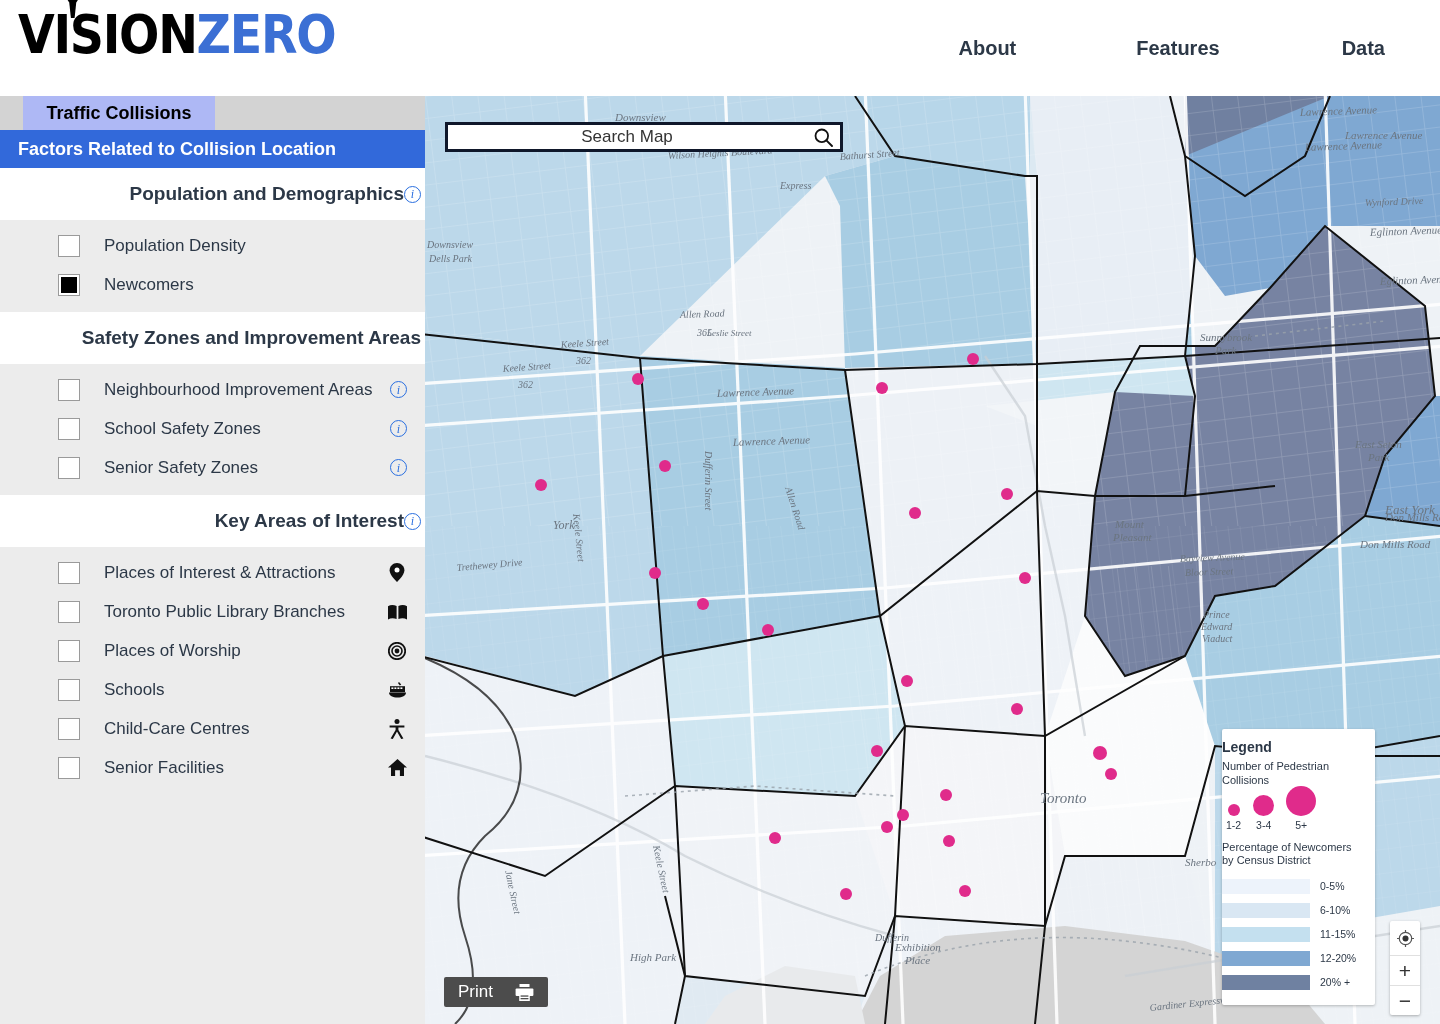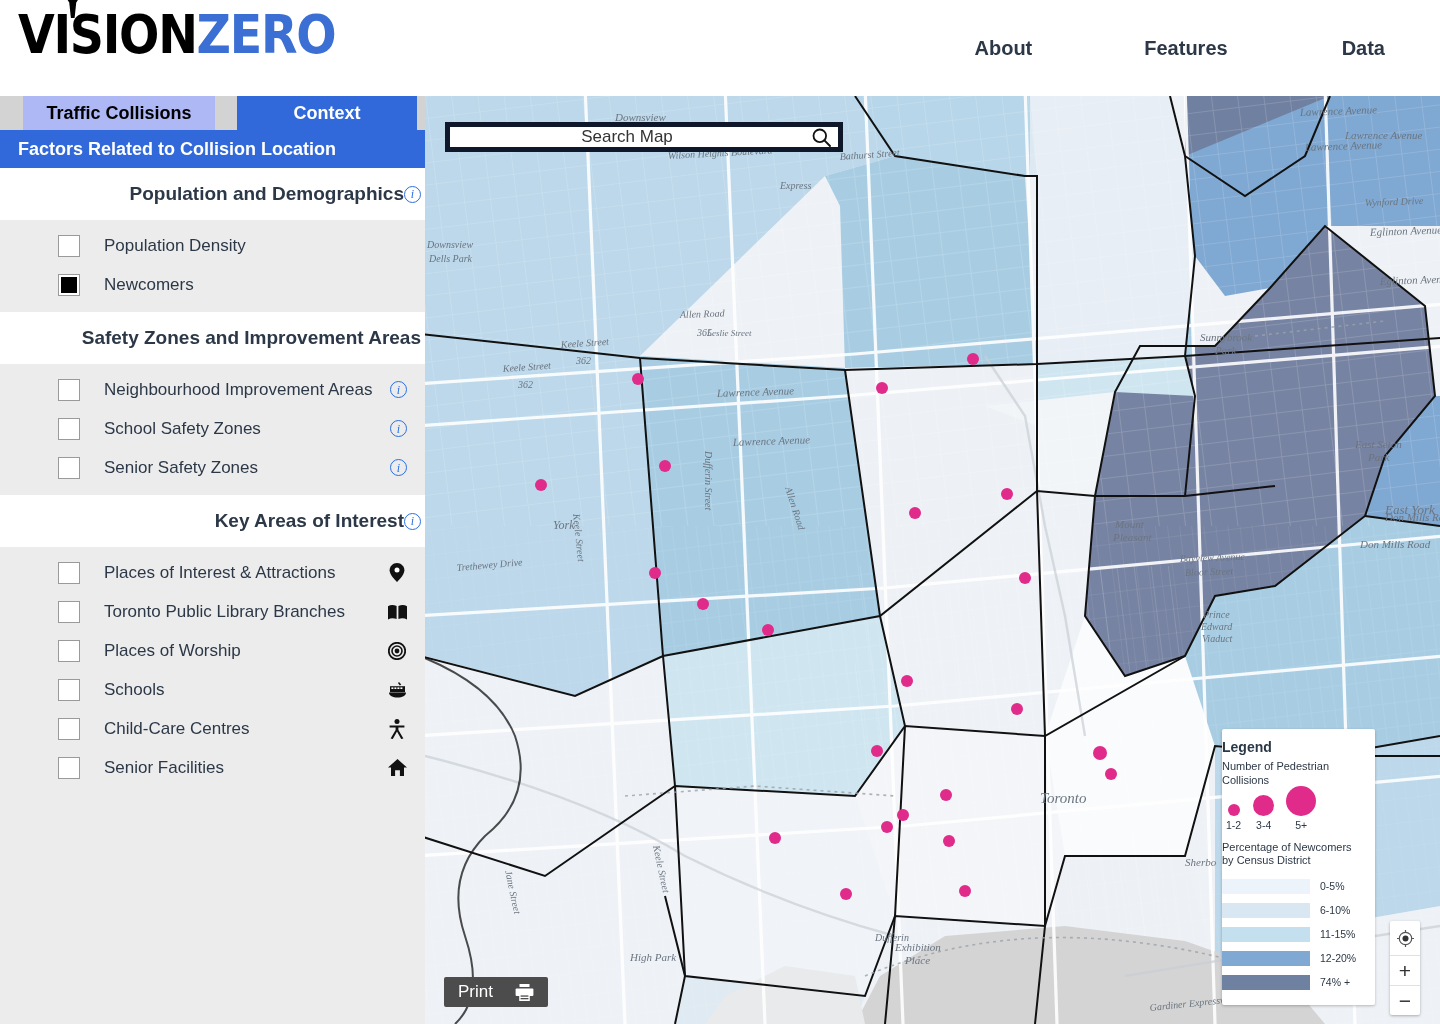--- a/index.html
+++ b/index.html
@@ -20,21 +20,21 @@
     font-size: 54px; font-weight: 900; letter-spacing: -1.5px;
     line-height: 1; display: flex; align-items: baseline;
     transform: scaleX(0.88); transform-origin: left bottom;
   }
   .logo-vision { color: #000; position: relative; }
   .logo-zero { color: #3b6fd4; }
   .cn-tower { position: absolute; left: 44px; top: -24px; width: 22px; height: 34px; }
 
   .nav {
     position: absolute; right: 0; top: 0; height: 96px;
-    display: flex; align-items: center; gap: 4px;
+    display: flex; align-items: center; gap: 12px;
   }
   .nav-item {
     color: #2c3847; font-size: 20px; font-weight: bold;
     padding: 6px 12px; cursor: pointer; text-decoration: none;
   }
   .nav-sp1 { margin-right: 84px; }
   .nav-sp2 { margin-right: 86px; }
   .nav-sp3 { margin-right: 43px; }
 
   
@@ -93,21 +93,21 @@
 
   
   .map {
     position: absolute; left: 425px; top: 96px; width: 1015px; height: 928px;
     overflow: hidden; background: #0f766e;
   }
   .map-svg { position: absolute; left: 0; top: 0; width: 1015px; height: 928px; }
 
   .search-wrap {
     position: absolute; left: 20px; top: 26px; width: 398px; height: 30px;
-    background: #fff; border: 5px solid #0f172a; display: flex; align-items: center;
+    background: #fff; border: 3px solid #0f172a; display: flex; align-items: center;
   }
   .search-input {
     flex: 1; border: none; outline: none; text-align: center;
     font-size: 17px; color: #333; font-family: "Liberation Sans", sans-serif;
     background: transparent;
   }
   .search-input::placeholder { color: #333; opacity: 1; }
   .search-btn {
     width: 34px; height: 28px; display: flex; align-items: center; justify-content: center;
     background: transparent; border: none; cursor: pointer;
@@ -169,21 +169,20 @@
     <a class="nav-item nav-sp1">About</a>
     <a class="nav-item nav-sp2">Features</a>
     <a class="nav-item nav-sp3">Data</a>
   </nav>
 </div>
 
 <aside class="sidebar">
   <div class="tabbar">
     <div class="tab tab-inactive">Traffic Collisions</div>
     <div class="tab-spacer"></div>
-    <div class="tab tab-active">Context</div>
   </div>
 
   <div class="panel-title">Factors Related to Collision Location</div>
 
   <div class="section-head">
     <span class="section-head-title">Population and Demographics</span>
     <span class="info-icon">i</span>
   </div>
   <div class="section-body">
     <div class="check-row">
@@ -530,21 +529,21 @@
       <div class="swatch-row">
         <span class="swatch" id="sw2" style="background: rgb(196, 224, 239);"></span>
         <span class="swatch-lbl">11-15%</span>
       </div>
       <div class="swatch-row">
         <span class="swatch" id="sw3" style="background: rgb(127, 168, 210);"></span>
         <span class="swatch-lbl">12-20%</span>
       </div>
       <div class="swatch-row">
         <span class="swatch" id="sw4" style="background: rgb(111, 129, 161);"></span>
-        <span class="swatch-lbl">74% +</span>
+        <span class="swatch-lbl">20% +</span>
       </div>
     </div>
   </div>
 
   <div class="map-ctrls">
     <div class="ctrl ctrl-locate">
       <svg width="17" height="17" viewBox="0 0 17 17">
         <circle cx="8.5" cy="8.5" r="6.2" fill="none" stroke="#555" stroke-width="1.2"></circle>
         <circle cx="8.5" cy="8.5" r="3" fill="#333"></circle>
         <line x1="8.5" y1="0" x2="8.5" y2="2.4" stroke="#555" stroke-width="1.2"></line>

